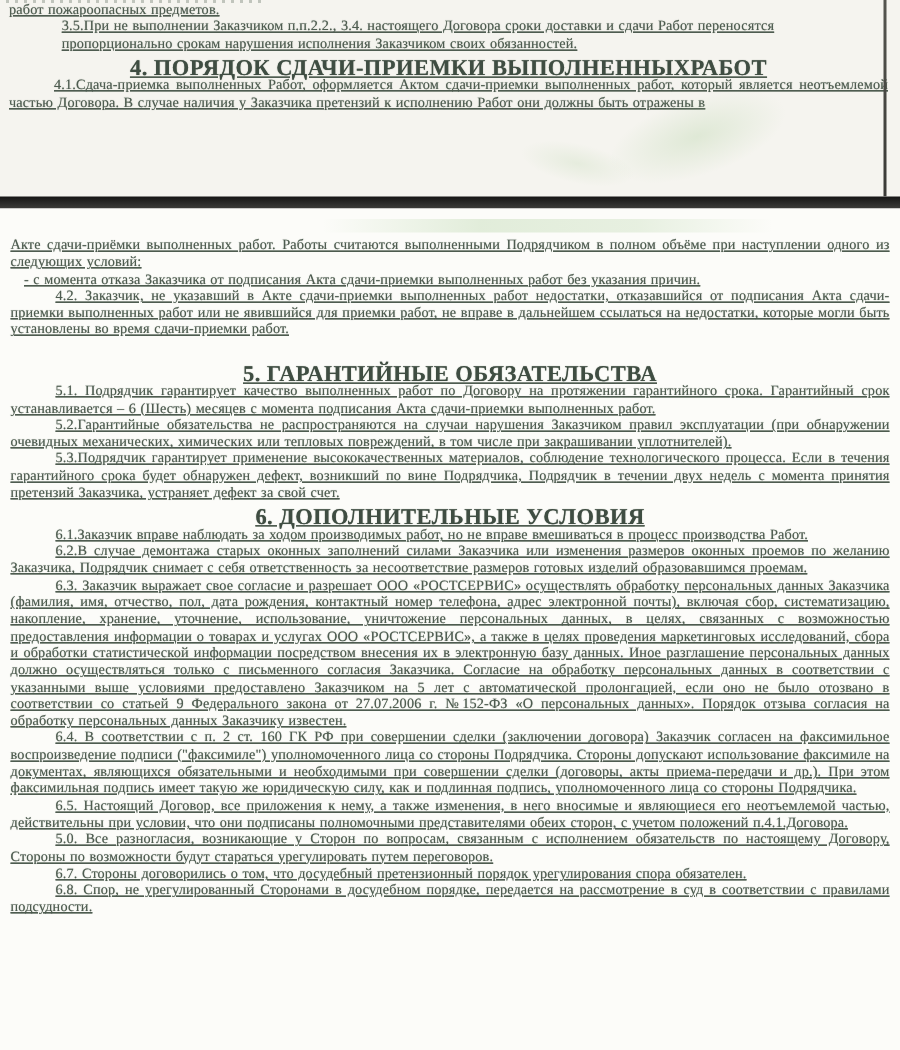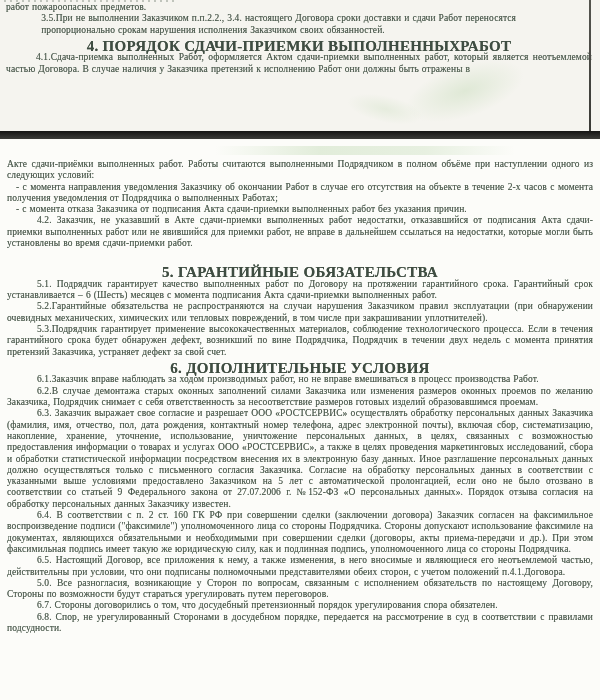--- a/index.html
+++ b/index.html
@@ -2,21 +2,21 @@
 <html style="--ink: #4e5c50; --heading_ink: #3f4d42; --page1_paper: #f5f4ef; --page2_paper: #fcfcf9; --separator: #2b2b29; --stain_green: #b0d0a0;"><head>
 <meta charset="utf-8">
 <style>
   html,body { margin:0; padding:0; background:#e9e9e6; }
   .scan {
     position:relative; width:600px; height:700px; overflow:hidden;
     font-family:"Liberation Serif","DejaVu Serif",serif;
     color:var(--ink,#4e5c50);
     background:var(--page2_paper,#fcfcf9);
   }
-  .page { position:absolute; left:0; width:600px; overflow:hidden; box-sizing:border-box; }
+  .page { position:absolute; left:0; width:600px; overflow:hidden; box-sizing:border-box;text-decoration:underline; }
   .page1 { top:0; height:131px; background:var(--page1_paper,#f5f4ef); padding:2px 8px 0 6px; }
   .page2 { top:139px; height:561px; background:var(--page2_paper,#fcfcf9); padding:20px 7px 0 7px; }
   .separator {
     position:absolute; top:131px; left:0; width:600px; height:8px;
     background:linear-gradient(to bottom,#151514, var(--separator,#2b2b29) 55%, #3c3c39);
   }
   .line, .para, .bullet, .clause, .cont {
     font-size:9.5px; line-height:11.3px; letter-spacing:0.1px;
     text-shadow:0 0 0.6px rgba(95,110,95,0.75);
     word-spacing:0.5px;
@@ -72,21 +72,20 @@
     <div class="heading h4">4. ПОРЯДОК СДАЧИ-ПРИЕМКИ ВЫПОЛНЕННЫХРАБОТ</div>
     <div class="clause">4.1.Сдача-приемка выполненных Работ, оформляется Актом сдачи-приемки выполненных работ, который является неотъемлемой частью Договора. В случае наличия у Заказчика претензий к исполнению Работ они должны быть отражены в</div>
   </section>
 
   <div class="separator"></div>
 
   <section class="page page2">
     <div class="stain stain-c"></div>
 
     <div class="cont-just line">Акте сдачи-приёмки  выполненных работ. Работы считаются  выполненными Подрядчиком в полном объёме при наступлении одного из следующих условий:</div>
-    <div class="bullet">- с момента  направления уведомления Заказчику об окончании Работ в случае его отсутствия на объекте в течение 2-х часов с момента получения уведомления от Подрядчика о выполненных Работах;</div>
     <div class="bullet">- с момента отказа Заказчика от подписания Акта сдачи-приемки выполненных работ без указания причин.</div>
     <div class="clause">4.2. Заказчик, не указавший в Акте сдачи-приемки выполненных работ недостатки, отказавшийся от подписания Акта сдачи-приемки выполненных работ или не явившийся для приемки работ, не вправе в дальнейшем ссылаться на недостатки, которые могли быть установлены во время сдачи-приемки работ.</div>
 
     <div class="heading h5">5. ГАРАНТИЙНЫЕ ОБЯЗАТЕЛЬСТВА</div>
     <div class="clause">5.1. Подрядчик гарантирует качество выполненных работ по Договору на протяжении гарантийного срока. Гарантийный срок устанавливается – 6 (Шесть) месяцев с момента подписания Акта сдачи-приемки выполненных работ.</div>
     <div class="clause">5.2.Гарантийные обязательства не распространяются на случаи нарушения Заказчиком правил эксплуатации (при обнаружении очевидных механических, химических или тепловых повреждений, в том числе при закрашивании уплотнителей).</div>
     <div class="clause">5.3.Подрядчик гарантирует применение высококачественных материалов, соблюдение технологического процесса. Если в течения гарантийного срока будет обнаружен дефект, возникший по вине Подрядчика, Подрядчик в течении двух недель с момента принятия претензий Заказчика, устраняет дефект за свой счет.</div>
 
     <div class="heading h6">6. ДОПОЛНИТЕЛЬНЫЕ  УСЛОВИЯ</div>
     <div class="clause">6.1.Заказчик вправе наблюдать за ходом производимых работ, но не вправе вмешиваться в процесс производства Работ.</div>

